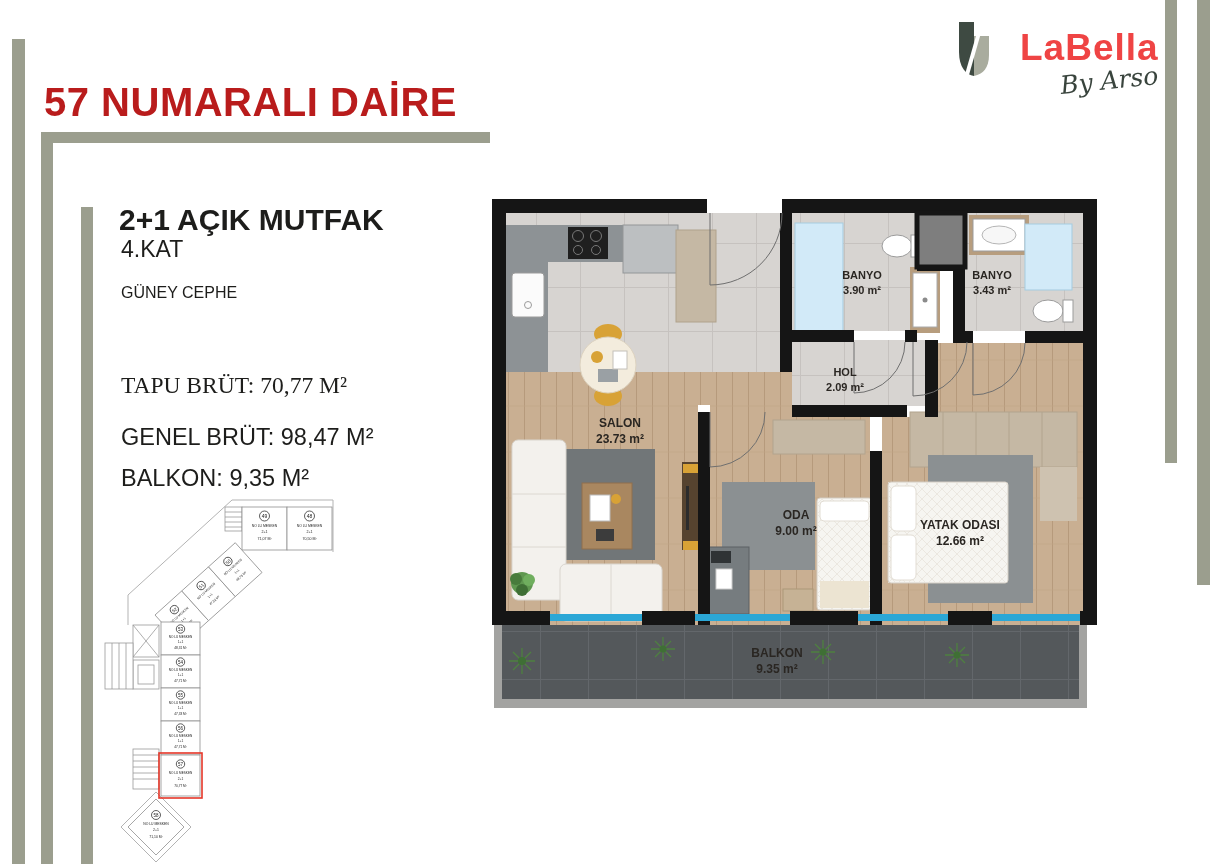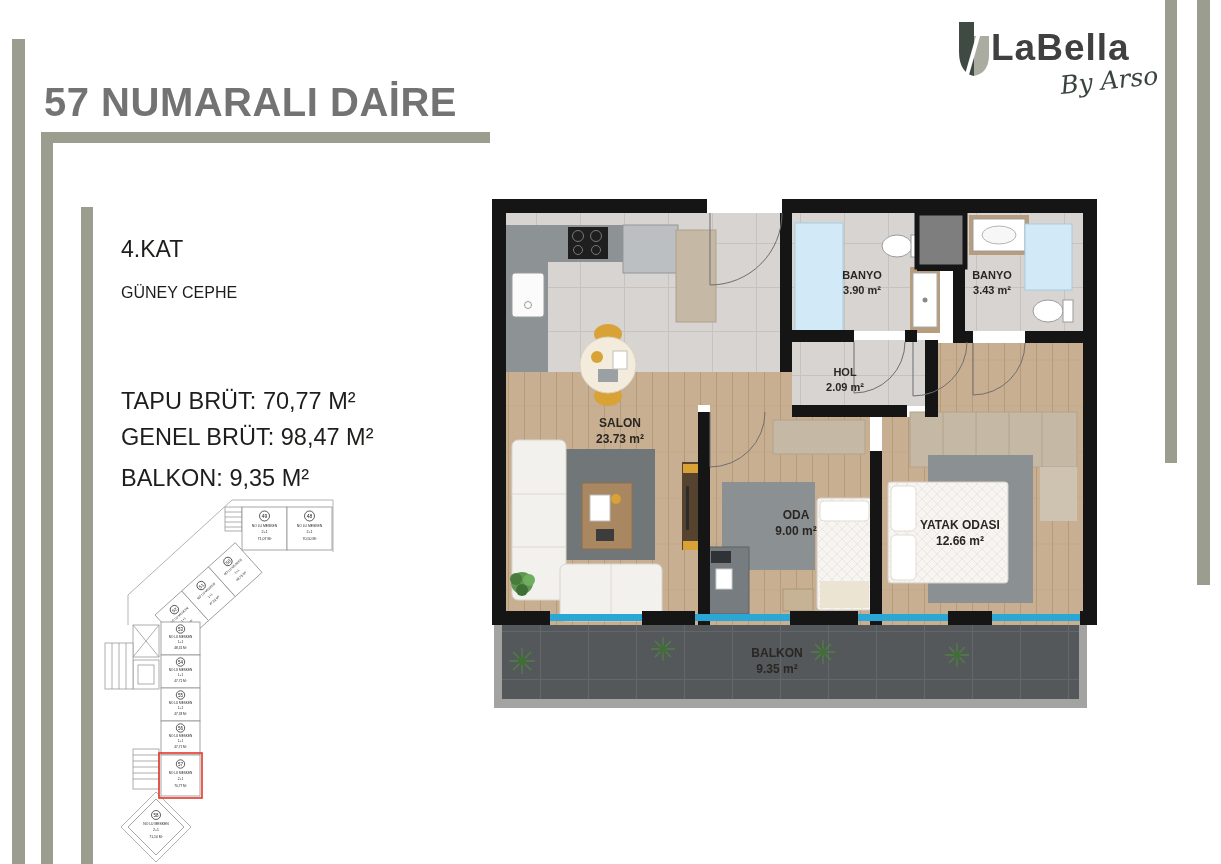--- a/index.html
+++ b/index.html
@@ -9,36 +9,36 @@
   
   #bar-l1{left:12px;top:39px;width:13px;height:825px;}
   #bar-l2v{left:41px;top:132px;width:12px;height:732px;}
   #bar-l2h{left:41px;top:132px;width:449px;height:11px;}
   #bar-l3{left:81px;top:207px;width:12px;height:657px;}
   
   #bar-r1{left:1165px;top:0;width:12px;height:463px;}
   #bar-r2{left:1197px;top:0;width:13px;height:585px;}
 
   #title{position:absolute;left:44px;top:80px;font-size:40px;font-weight:bold;
-         letter-spacing:.5px;color:#737373;white-space:nowrap;}
+         letter-spacing:.5px;color:#b91c1c;white-space:nowrap;}
 
   
   #logo{position:absolute;left:948px;top:18px;width:220px;height:80px;}
   #logo-icon{position:absolute;left:5px;top:4px;}
-  #logo-name{position:absolute;left:43px;top:9px;font-size:37px;font-weight:bold;
-             color:#404040;letter-spacing:1px;}
+  #logo-name{position:absolute;left:72px;top:9px;font-size:37px;font-weight:bold;
+             color:#ef4444;letter-spacing:1px;}
   #logo-tagline{position:absolute;left:112px;top:48px;font-size:25px;font-style:italic;
                 font-family:"DejaVu Serif",serif;color:#39443d;transform:rotate(-6deg);}
 
   
   #unit-type{position:absolute;left:119px;top:203px;font-size:30px;font-weight:bold;}
   #floor-label{position:absolute;left:121px;top:236px;font-size:23px;}
   #facade-label{position:absolute;left:121px;top:284px;font-size:16px;}
   .area-line{position:absolute;left:121px;font-size:23.5px;white-space:nowrap;}
-  #area-0{top:360px;} #area-1{top:388px;} #area-2{top:424px;} #area-3{top:465px;}
+  #area-0{top:360px;} #area-1{top:372px;font-family:Liberation Serif, serif;} #area-2{top:424px;} #area-3{top:465px;}
 
   #keyplan{position:absolute;left:95px;top:497px;}
   #floorplan{position:absolute;left:492px;top:199px;}
 
   svg text{font-family:"Liberation Sans",sans-serif;}
   .kp-t{fill:#1a1a1a;}
   .room-label{font-weight:bold;fill:#2a2622;font-size:12px;text-anchor:middle;}
   .room-label-sm{font-weight:bold;fill:#2a2622;font-size:11px;text-anchor:middle;}
 </style>
 </head>
@@ -58,20 +58,21 @@
   <div id="logo">
     <svg id="logo-icon" width="42" height="56" viewBox="0 0 42 56">
       <path d="M6,0 L6,30 C6,45 13,53 21,54 L21,0 Z" fill="#3e4a42"></path>
       <path d="M36,14 L36,33 C36,46 30,52 21,54 L21,14 Z" fill="#a9ac9e"></path>
       <rect x="18.5" y="6" width="4" height="52" fill="#ffffff" transform="rotate(16 21 30)"></rect>
     </svg>
     <div id="logo-name">LaBella</div>
     <div id="logo-tagline">By Arso</div>
   </div>
 
+  <div id="unit-type">2+1 AÇIK MUTFAK</div>
   <div id="floor-label">4.KAT</div>
   <div id="facade-label">GÜNEY CEPHE</div>
   <div class="area-line" id="area-1">TAPU BRÜT: 70,77 M²</div>
   <div class="area-line" id="area-2">GENEL BRÜT: 98,47 M²</div>
   <div class="area-line" id="area-3">BALKON: 9,35 M²</div>
 
   <svg id="keyplan" width="240" height="365" viewBox="0 0 240 365">
     <g fill="none" stroke="#b3b3b3" stroke-width="1">
       <path d="M137,3 L238,3 L238,55"></path>
       <path d="M137,3 L33,98 L33,128"></path>

